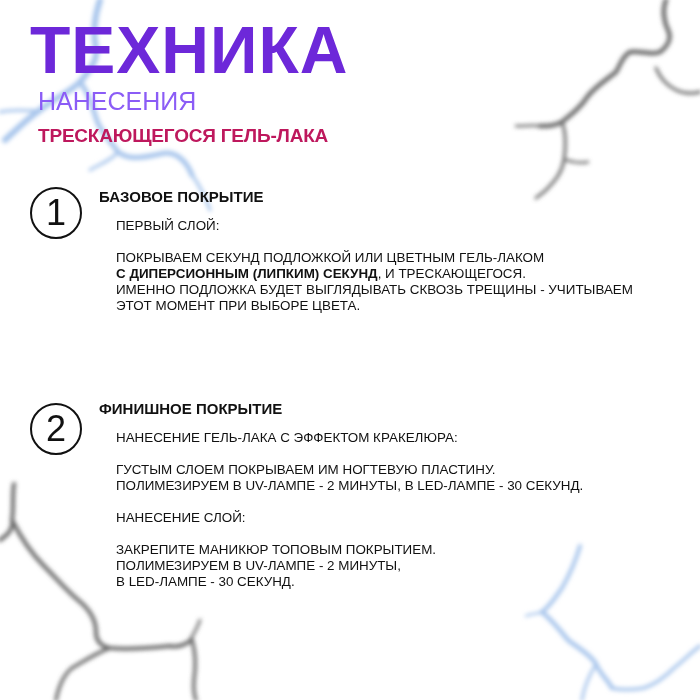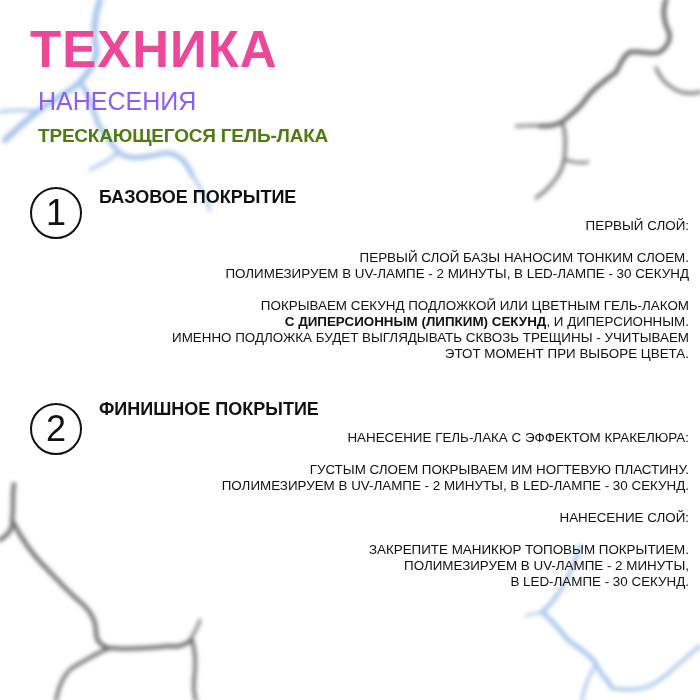--- a/index.html
+++ b/index.html
@@ -7,49 +7,49 @@
       width: 700px; height: 700px; overflow: hidden;
       background: #ffffff; position: relative;
       font-family: "Liberation Sans", "DejaVu Sans", sans-serif;
       color: #111111;
     }
     .bg-cracks { position: absolute; left: 0; top: 0; width: 700px; height: 700px; z-index: 0; }
     .content { position: absolute; left: 0; top: 0; width: 700px; height: 700px; z-index: 1; }
 
     .title {
       position: absolute; left: 30px; top: 14px;
-      font-size: 51px; font-weight: bold; letter-spacing: 1px;
-      line-height: 72px; color: #ec4899;
+      font-size: 66px; font-weight: bold; letter-spacing: 1px;
+      line-height: 72px; color: #6d28d9;
     }
     .subtitle1 {
       position: absolute; left: 38px; top: 86px;
       font-size: 25px; line-height: 30px; color: #8b5cf6;
     }
     .subtitle2 {
       position: absolute; left: 38px; top: 124px;
-      font-size: 19px; font-weight: bold; line-height: 24px; color: #4d7c0f;
+      font-size: 19px; font-weight: bold; line-height: 24px; color: #be185d;
       letter-spacing: -0.2px;
     }
 
     .step-circle {
       position: absolute; width: 52px; height: 52px;
       border: 2px solid #111; border-radius: 50%;
       box-sizing: border-box; background: transparent;
       display: flex; align-items: center; justify-content: center;
       font-size: 36px; font-weight: normal; color: #111;
     }
     .step1-circle { left: 30px; top: 187px; }
     .step2-circle { left: 30px; top: 403px; }
 
     .step-block { position: absolute; left: 99px; width: 590px; font-size: 13.4px; line-height: 16px; }
     .step1 { top: 189px; }
     .step2 { top: 401px; }
 
-    .step-heading { font-weight: bold; font-size: 18px; line-height: 16px; margin: 0 0 13px 0; }
-    .para { margin: 0 0 16px 8px; white-space: pre-line; text-align: right; }
+    .step-heading { font-weight: bold; font-size: 15px; line-height: 16px; margin: 0 0 13px 0; }
+    .para { margin: 0 0 16px 17px; white-space: pre-line; }
     .para .b { font-weight: bold; }
   </style>
 </head>
 <body>
 
 <svg class="bg-cracks" viewBox="0 0 700 700" xmlns="http://www.w3.org/2000/svg">
   <defs>
     <filter id="blur3" x="-20%" y="-20%" width="140%" height="140%">
         <feGaussianBlur stdDeviation="2.2"></feGaussianBlur>
       </filter>
@@ -92,24 +92,22 @@
   <div class="title">ТЕХНИКА</div>
   <div class="subtitle1">НАНЕСЕНИЯ</div>
   <div class="subtitle2">ТРЕСКАЮЩЕГОСЯ ГЕЛЬ-ЛАКА</div>
 
   <div class="step-circle step1-circle">
     <span>1</span>
   </div>
   <div class="step-block step1">
     <div class="step-heading">БАЗОВОЕ ПОКРЫТИЕ</div>
     <div class="para">ПЕРВЫЙ СЛОЙ:</div>
-    <div class="para">ПЕРВЫЙ СЛОЙ БАЗЫ НАНОСИМ ТОНКИМ СЛОЕМ.
-ПОЛИМЕЗИРУЕМ В UV-ЛАМПЕ - 2 МИНУТЫ, В LED-ЛАМПЕ - 30 СЕКУНД</div>
     <div class="para" style="margin-bottom:0"><span>ПОКРЫВАЕМ СЕКУНД ПОДЛОЖКОЙ ИЛИ ЦВЕТНЫМ ГЕЛЬ-ЛАКОМ</span>
-<span class="b">С ДИПЕРСИОННЫМ (ЛИПКИМ) СЕКУНД</span><span>, И ДИПЕРСИОННЫМ.</span>
+<span class="b">С ДИПЕРСИОННЫМ (ЛИПКИМ) СЕКУНД</span><span>, И ТРЕСКАЮЩЕГОСЯ.</span>
 <span>ИМЕННО ПОДЛОЖКА БУДЕТ ВЫГЛЯДЫВАТЬ СКВОЗЬ ТРЕЩИНЫ - УЧИТЫВАЕМ
 ЭТОТ МОМЕНТ ПРИ ВЫБОРЕ ЦВЕТА.</span></div>
   </div>
 
   <div class="step-circle step2-circle">
     <span>2</span>
   </div>
   <div class="step-block step2">
     <div class="step-heading">ФИНИШНОЕ ПОКРЫТИЕ</div>
     <div class="para">НАНЕСЕНИЕ ГЕЛЬ-ЛАКА С ЭФФЕКТОМ КРАКЕЛЮРА:</div>

